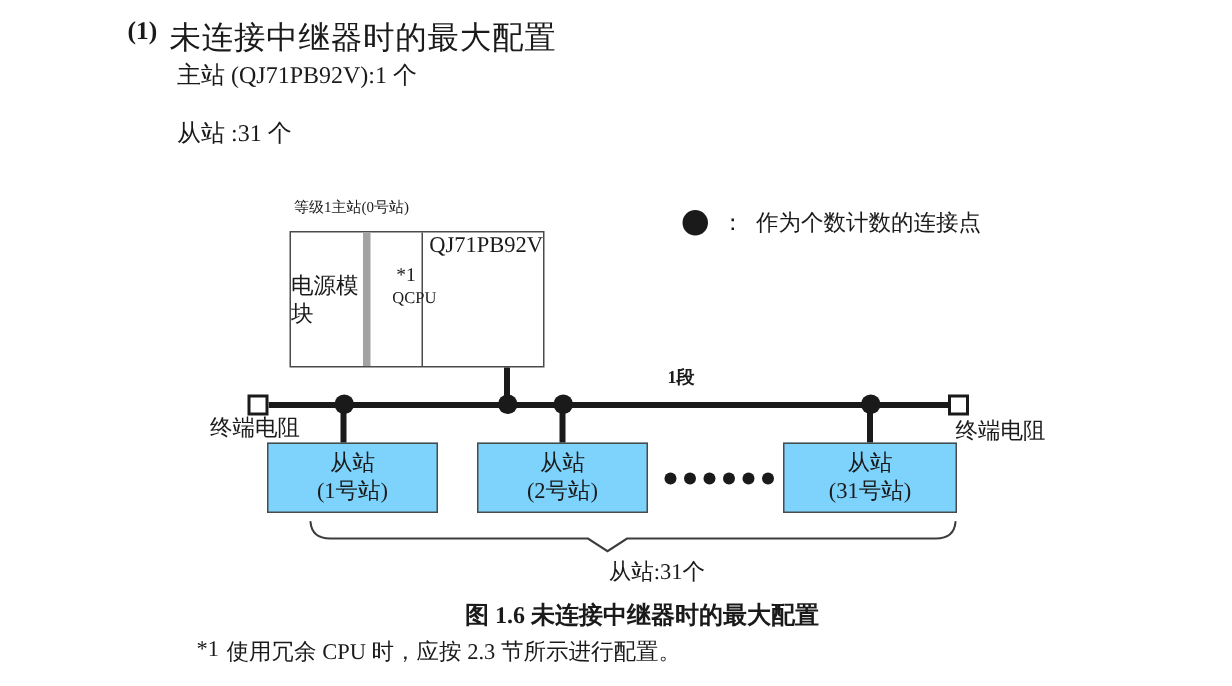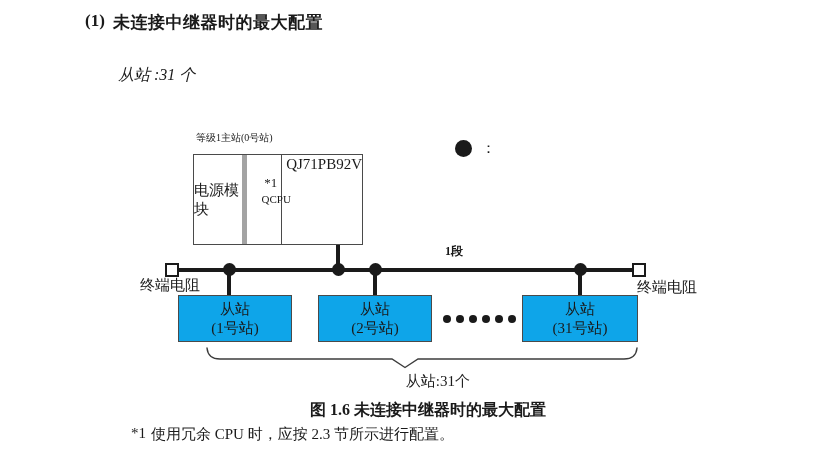--- a/index.html
+++ b/index.html
@@ -7,23 +7,23 @@
     width: 821px; height: 457px;
     font-family: "Liberation Serif", "DejaVu Serif", serif;
     color: #1a1a1a;
   }
   .page { position: relative; width: 821px; height: 457px; background: #fff; overflow: hidden; }
 
   .abs { position: absolute; white-space: nowrap; }
 
   
   .h-number { left: 85px; top: 11px; font-size: 17px; font-weight: bold; }
-  .h-title  { left: 113px; top: 11px; font-size: 17px; font-weight: bold; letter-spacing: 0.5px; }
+  .h-title  { left: 113px; top: 11px; font-size: 21px; font-weight: normal; letter-spacing: 0.5px; }
   .sub-master { left: 118px; top: 40px; font-size: 16px; }
-  .sub-slave  { left: 118px; top: 65px; font-size: 16px; font-style: italic; }
+  .sub-slave  { left: 118px; top: 79px; font-size: 16px; }
 
   
   .master-label { left: 196px; top: 131px; font-size: 10px; }
   .master-box {
     position: absolute; left: 193px; top: 154px; width: 170px; height: 91px;
     border: 1px solid #4a4a4a; box-sizing: border-box; display: flex; background: #fff;
   }
   .cell-power {
     width: 71px; border-right: 5px solid #a3a3a3; box-sizing: border-box;
     display: flex; align-items: center; justify-content: center; font-size: 15px;
@@ -61,21 +61,21 @@
 
   .dot { position: absolute; width: 13px; height: 13px; border-radius: 50%; background: #1a1a1a; top: 263px; }
   .dot-s1     { left: 223px; }
   .dot-master { left: 332px; }
   .dot-s2     { left: 369px; }
   .dot-s31    { left: 574px; }
 
   
   .slave {
     position: absolute; top: 295px; height: 47px; width: 114px;
-    border: 1px solid #4a4a4a; box-sizing: border-box; background: #0ea5e9;
+    border: 1px solid #4a4a4a; box-sizing: border-box; background: #7dd3fc;
     display: flex; flex-direction: column; align-items: center; justify-content: center;
     font-size: 15px; line-height: 19px;
   }
   .slave-1  { left: 178px; }
   .slave-2  { left: 318px; }
   .slave-31 { left: 522px; width: 116px; }
 
   .ellipsis { position: absolute; left: 443px; top: 315px; display: flex; gap: 5px; }
   .edot { width: 8px; height: 8px; border-radius: 50%; background: #1a1a1a; }
 
@@ -88,38 +88,40 @@
   .fn-marker { left: 131px; top: 425px; font-size: 15px; }
   .fn-text   { left: 151px; top: 425px; font-size: 15px; }
 </style>
 </head>
 <body>
 
 <div class="page">
 
   <span class="abs h-number">(1)</span>
   <span class="abs h-title">未连接中继器时的最大配置</span>
+  <span class="abs sub-master">主站 (QJ71PB92V):1 个</span>
   <span class="abs sub-slave">从站 :31 个</span>
 
   <span class="abs master-label">等级1主站(0号站)</span>
   <div class="master-box">
     <div class="cell-power">电源模块</div>
     <div class="cell-cpu">
       <span class="cpu-note">*1</span>
       <span class="cpu-label">QCPU</span>
     </div>
     <div class="cell-qj71">
       <span>QJ71</span>
       <span>PB92V</span>
     </div>
   </div>
 
   <div class="legend">
     <span class="legend-dot"></span>
     <span class="legend-sep">：</span>
+    <span>作为个数计数的连接点</span>
   </div>
 
   <span class="abs seg-label">1段</span>
   <div class="bus"></div>
   <div class="term term-left"></div>
   <div class="term term-right"></div>
   <span class="abs term-label-left">终端电阻</span>
   <span class="abs term-label-right">终端电阻</span>
 
   <div class="vline drop-master"></div>

